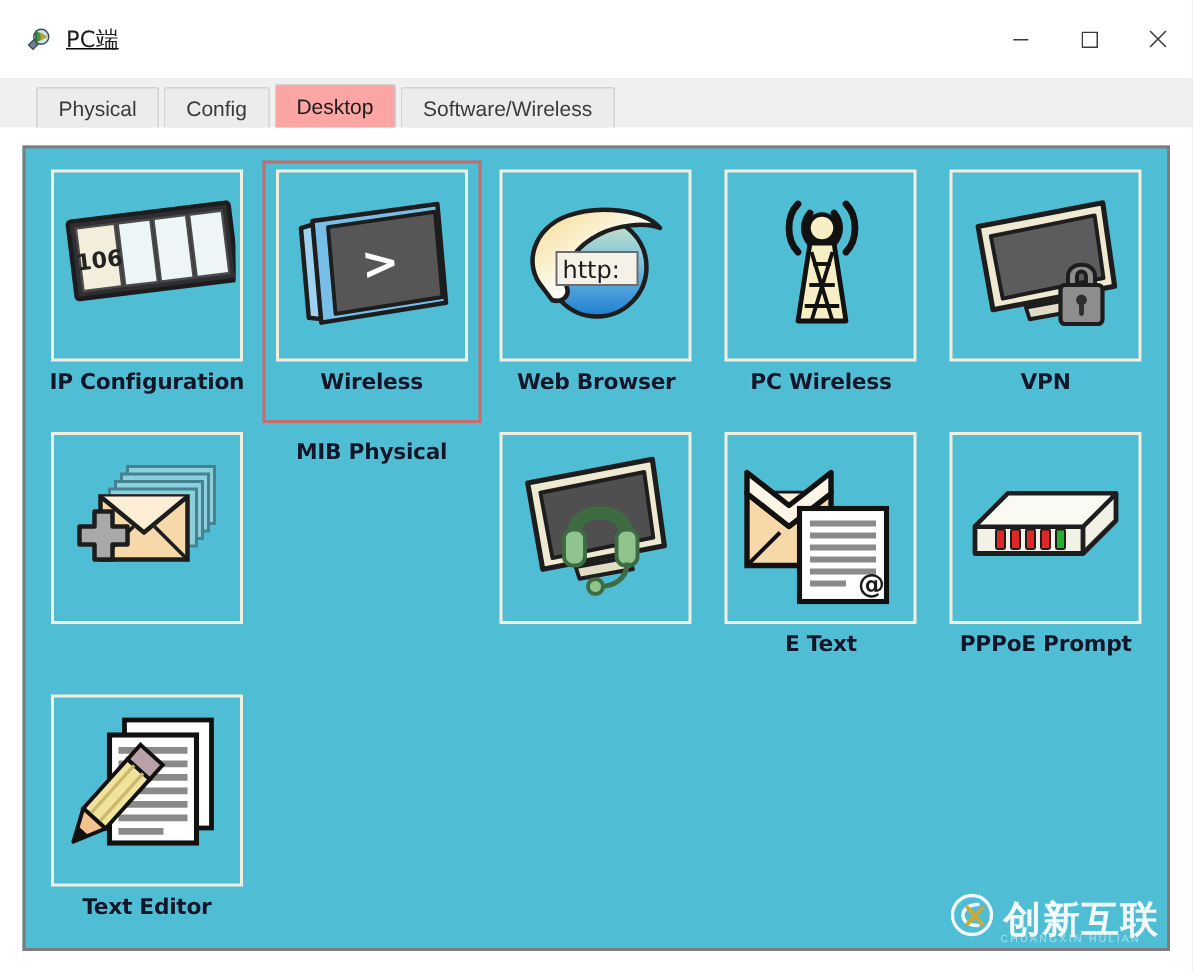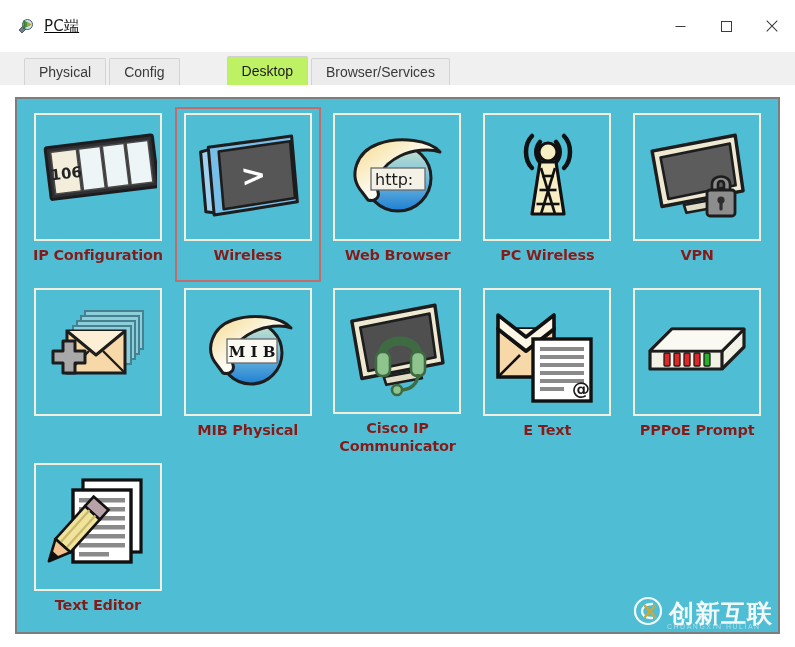--- a/index.html
+++ b/index.html
@@ -69,27 +69,26 @@
     border:1px solid #d3d3d3;
     border-bottom:none;
     border-radius:2px 2px 0 0;
     font-size:14px;
     color:#3a3a3a;
     box-sizing:border-box;
     cursor:default;
     white-space:nowrap;
   }
   .tab.active{
-    background:#bef264;
+    background:#fca5a5;
     color:#1b1b1b;
     border-color:#cfcfcf;
     height:29px;
     position:relative;
     z-index:3;
-    margin-left:44px;
   }
 
   
   .content{
     flex:1 1 auto;
     background:#ffffff;
     padding:12px 15px 20px 15px;
     box-sizing:border-box;
   }
   .desktop{
@@ -123,21 +122,21 @@
     border:2px solid #f2efdf;
     box-sizing:border-box;
     display:flex;align-items:center;justify-content:center;
     position:relative;
   }
   .iconbox svg{display:block;}
   .label{
     margin-top:5px;
     font-size:14.5px;
     font-weight:bold;
-    color:#7f1d1d;
+    color:#0f172a;
     text-align:center;
     line-height:1.25;
     font-family:"DejaVu Sans","Liberation Sans",sans-serif;
     letter-spacing:-0.2px;
     max-width:145px;
     text-shadow:0 0 1px rgba(255,255,255,0.25);
   }
 
   
   .watermark{
@@ -201,21 +200,21 @@
     <div class="tab">
       <span>Physical</span>
     </div>
     <div class="tab">
       <span>Config</span>
     </div>
     <div class="tab active">
       <span>Desktop</span>
     </div>
     <div class="tab">
-      <span>Browser/Services</span>
+      <span>Software/Wireless</span>
     </div>
   </div>
 
   <div class="content">
     <div class="desktop">
       <div class="grid">
 
         <div class="cell">
           <div class="iconbox">
             <svg width="118" height="118" viewBox="0 0 118 118">
@@ -329,61 +328,40 @@
               <path d="M28 38 L57 62 L86 38" fill="#fdeed6" stroke="#1d1d1d" stroke-width="3" stroke-linejoin="round"></path>
               <path d="M28 80 L50 58 M86 80 L64 58" stroke="#1d1d1d" stroke-width="2.4" fill="none"></path>
               <g>
                 <path d="M14 58 L24 58 L24 48 L36 48 L36 58 L46 58 L46 70 L36 70 L36 80 L24 80 L24 70 L14 70 Z" fill="#a9a9a9" stroke="#1d1d1d" stroke-width="3" stroke-linejoin="round"></path>
               </g>
             </svg>
           </div>
         </div>
 
         <div class="cell">
-          <div class="iconbox">
-            <svg width="118" height="118" viewBox="0 0 118 118">
-              <defs>
-                <linearGradient id="globeG2" x1="0" y1="0" x2="0" y2="1">
-                  <stop offset="0%" stop-color="#cfe6c9"></stop>
-                  <stop offset="45%" stop-color="#7ec3dd"></stop>
-                  <stop offset="100%" stop-color="#1f7fd4"></stop>
-                </linearGradient>
-                <linearGradient id="swoosh2" x1="0" y1="0" x2="1" y2="1">
-                  <stop offset="0%" stop-color="#f6d98a"></stop>
-                  <stop offset="55%" stop-color="#fdfdf7"></stop>
-                  <stop offset="100%" stop-color="#ffffff"></stop>
-                </linearGradient>
-              </defs>
-              <circle cx="62" cy="60" r="31" fill="url(#globeG2)" stroke="#1d1d1d" stroke-width="3"></circle>
-              <path d="M28 72 C15 57 23 34 44 27 C65 20 93 24 102 35 C93 31 76 33 64 39 C47 47 40 61 44 72 C46 78 40 82 34 80 Z" fill="url(#swoosh2)" stroke="#1d1d1d" stroke-width="3" stroke-linejoin="round"></path>
-              <rect x="38" y="46" width="50" height="24" fill="#fbfaf2" stroke="#6b6b6b" stroke-width="1.3"></rect>
-              <text x="63" y="64" text-anchor="middle" font-family="DejaVu Serif, serif" font-size="15" font-weight="bold" fill="#151515">M I B</text>
-            </svg>
-          </div>
           <div class="label">MIB Physical</div>
         </div>
 
         <div class="cell">
           <div class="iconbox">
             <svg width="118" height="118" viewBox="0 0 118 118">
               <g transform="rotate(-4 59 59)">
                 <path d="M16 26 L100 16 L104 74 L22 84 Z" fill="#efe9d2" stroke="#1d1d1d" stroke-width="3.4" stroke-linejoin="round"></path>
                 <path d="M24 33 L94 24 L97 68 L29 77 Z" fill="#4f4f4f" stroke="#1d1d1d" stroke-width="2.6" stroke-linejoin="round"></path>
                 <path d="M44 84 L46 92 L82 88 L80 80 Z" fill="#e0dcc6" stroke="#1d1d1d" stroke-width="2.6" stroke-linejoin="round"></path>
               </g>
               <g stroke="#3f6b42" stroke-width="2.6" fill="#8fc48f">
                 <path d="M44 64 C44 44 80 44 80 64" fill="none" stroke-width="9" stroke-linecap="round"></path>
                 <rect x="38" y="60" width="14" height="24" rx="6"></rect>
                 <rect x="73" y="60" width="14" height="24" rx="6"></rect>
                 <path d="M80 82 C80 94 70 98 62 98" fill="none" stroke-width="3.4"></path>
                 <circle cx="59" cy="98" r="5"></circle>
               </g>
             </svg>
           </div>
-          <div class="label">Cisco IP Communicator</div>
         </div>
 
         <div class="cell">
           <div class="iconbox">
             <svg width="118" height="118" viewBox="0 0 118 118">
               <path d="M10 36 L66 36 L66 84 L10 84 Z" fill="#f7d8a8" stroke="#111" stroke-width="3.6"></path>
               <path d="M10 36 L38 58 L66 36" fill="#fbf0dc" stroke="#111" stroke-width="3.6" stroke-linejoin="round"></path>
               <path d="M10 22 L38 44 L66 22 L66 36 L38 58 L10 36 Z" fill="#fdf6e6" stroke="#111" stroke-width="3.6" stroke-linejoin="round"></path>
               <path d="M10 84 L32 62 M66 84 L46 64" stroke="#111" stroke-width="2.6" fill="none"></path>
               <rect x="45" y="46" width="58" height="62" fill="#ffffff" stroke="#111" stroke-width="3.4"></rect>

